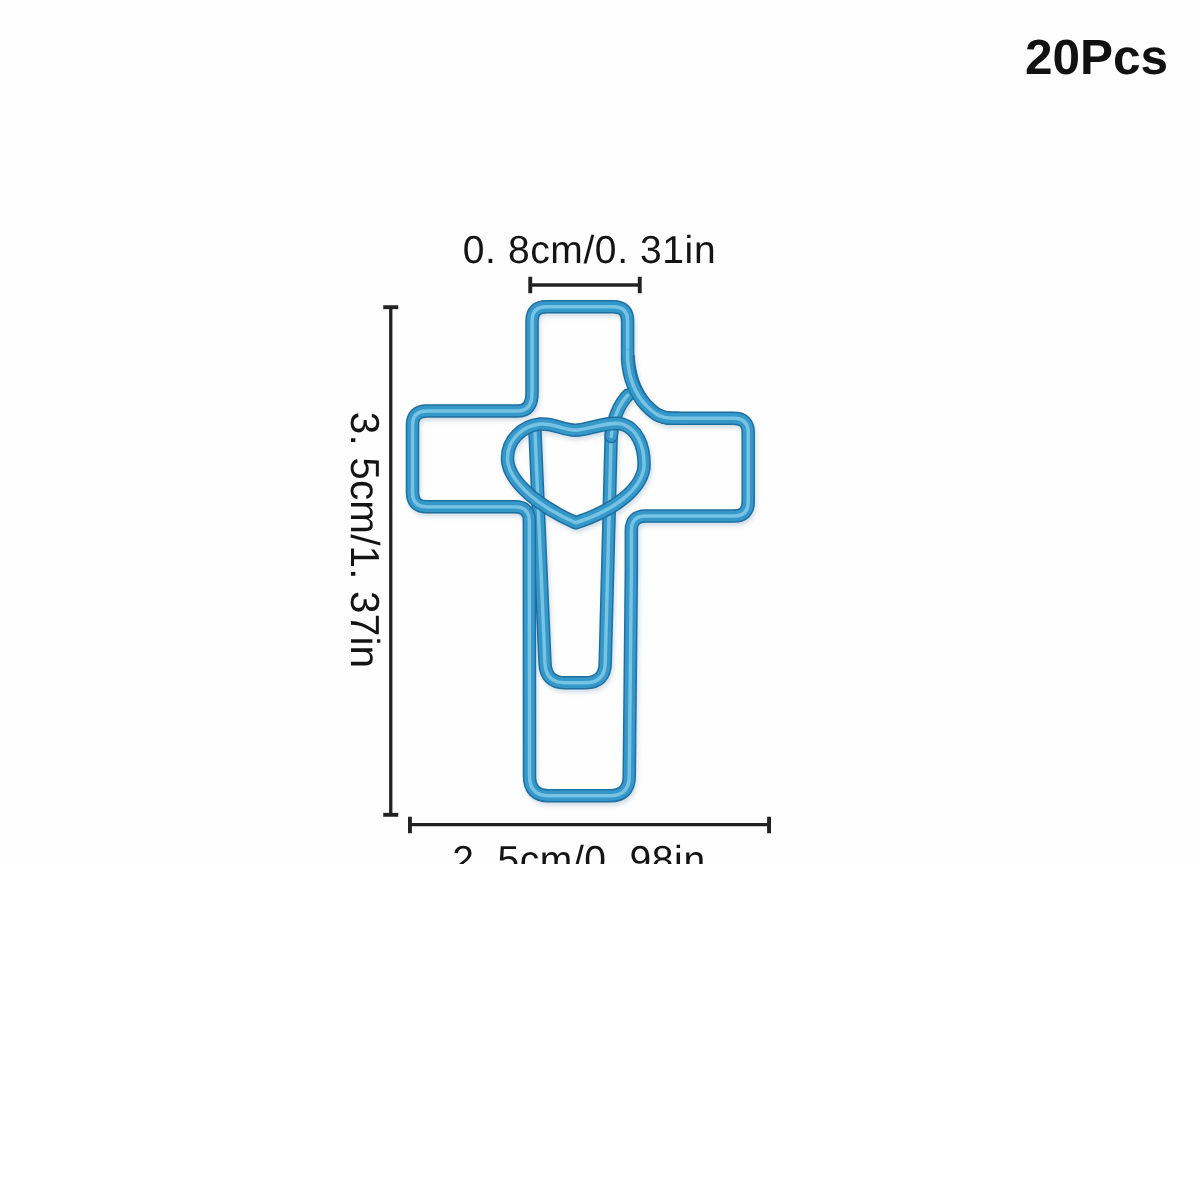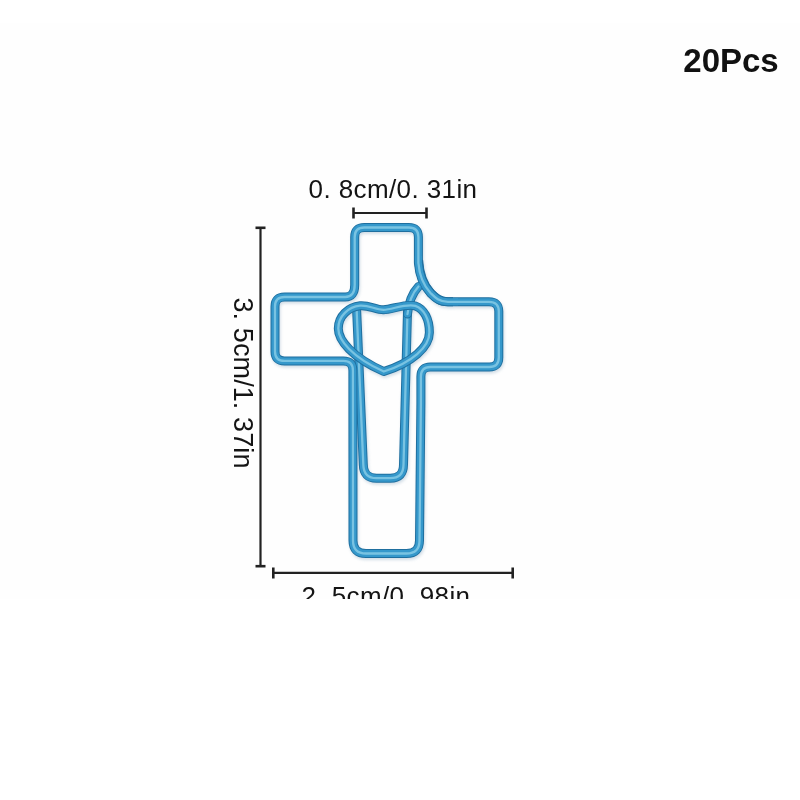--- a/index.html
+++ b/index.html
@@ -1,16 +1,16 @@
 <!DOCTYPE html>
 <html><head>
 <meta charset="utf-8">
 <style>
   html,body{margin:0;padding:0;background:#ffffff;}
-  .page{position:relative;width:800px;height:576px;background:#fefefe;font-family:"Liberation Sans",sans-serif;margin-top:23px;}
+  .page{position:relative;width:800px;height:576px;background:#fefefe;font-family:"Liberation Sans",sans-serif;}
 </style>
 </head>
 <body>
 <div class="page">
 <svg width="800" height="800" viewBox="0 0 800 800" xmlns="http://www.w3.org/2000/svg" xmlns:xlink="http://www.w3.org/1999/xlink">
   <defs>
     <path id="pInner" d="M 356.5,284 L 363.3,441.5 Q 363.6,455.2 376.5,455.2 L 390.3,455.2 Q 403.5,455.2 403.5,441.5 L 407.5,288"></path>
     <path id="pOuter" d="M 354.7,262 L 354.7,214 Q 354.7,204.5 364.2,204.5 L 408.9,204.5 Q 418.4,204.5 418.4,214 L 418.4,240 C 419.5,254 424,263 430.5,270 C 435,274.5 439,278.8 448,278.8 L 489,278.8 Q 498.8,278.8 498.8,288.3 L 498.8,334.5 Q 498.8,344 489.3,344 L 430.4,344 Q 420.9,344 420.9,353.5 L 420.9,380 L 419.5,517.5 Q 419.5,530.5 406.5,530.5 L 366,530.5 Q 353,530.5 353,517.5 L 352.9,347.4 Q 352.9,337.9 343.4,337.9 L 284.5,337.9 Q 275,337.9 275,328.4 L 275,283.5 Q 275,274 284.5,274 L 345.2,274 Q 354.7,274 354.7,262 Z"></path>
     <path id="pHeart" d="M 383.5,286.8 C 375.5,286.8 369,281.9 360,282.7 C 348.5,283.9 338.3,293 338.3,305.5 C 338.3,317 352,334.5 383.8,348.5 C 412,339.5 429.4,324 429.4,309.5 C 429.4,296 424,285.8 415.3,282.9 C 406.5,280.1 391.5,286.8 383.5,286.8 Z"></path>
     <path id="pStub" d="M 407.5,291 C 408.5,281 411.5,271 418.5,263.5"></path>

